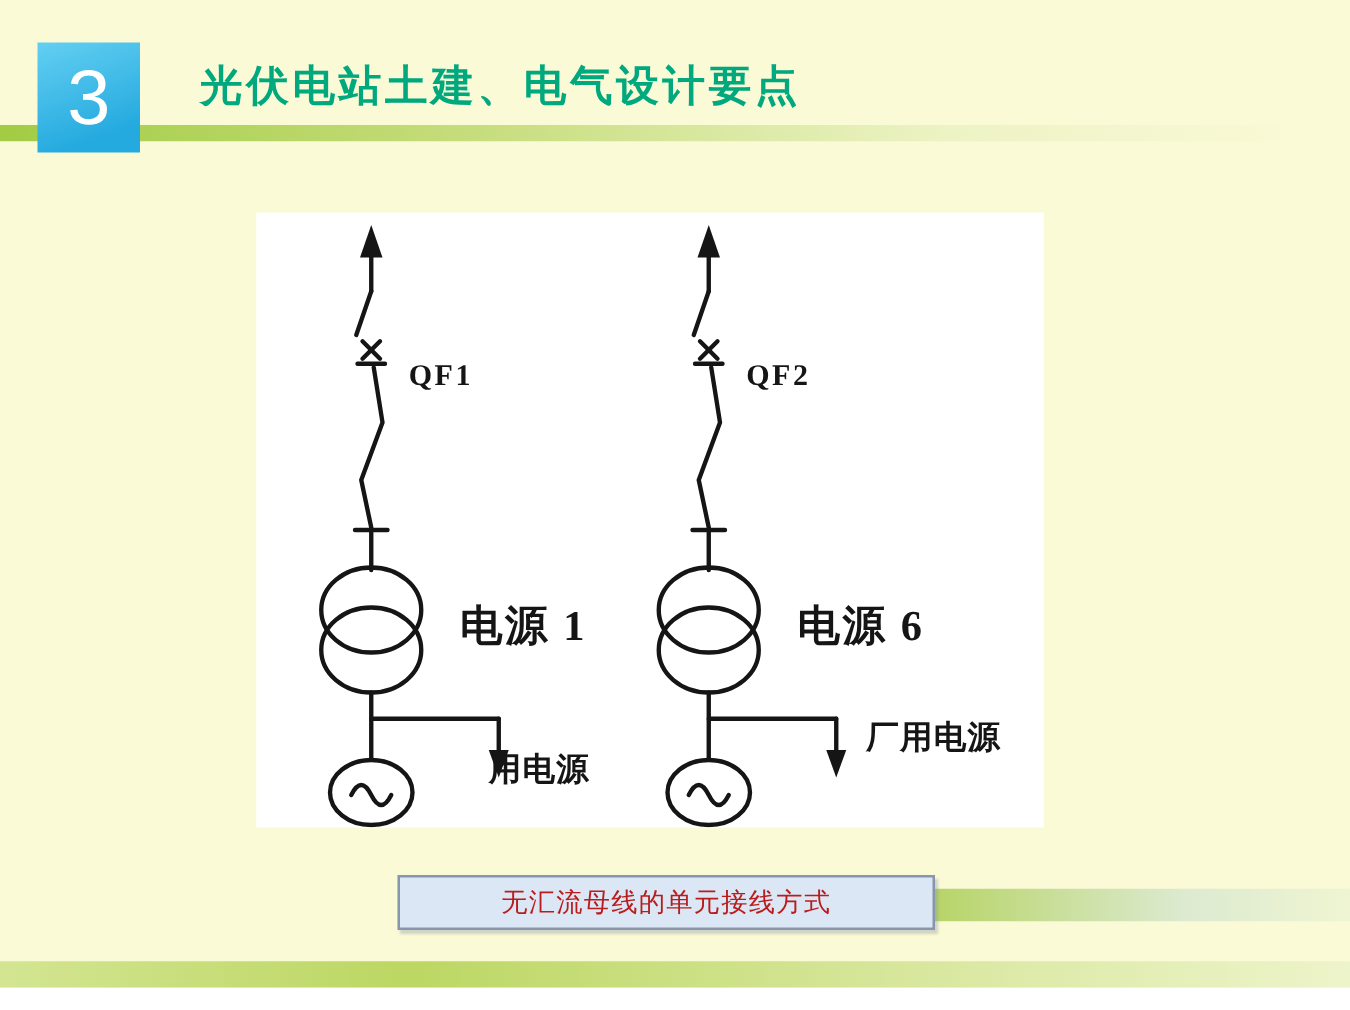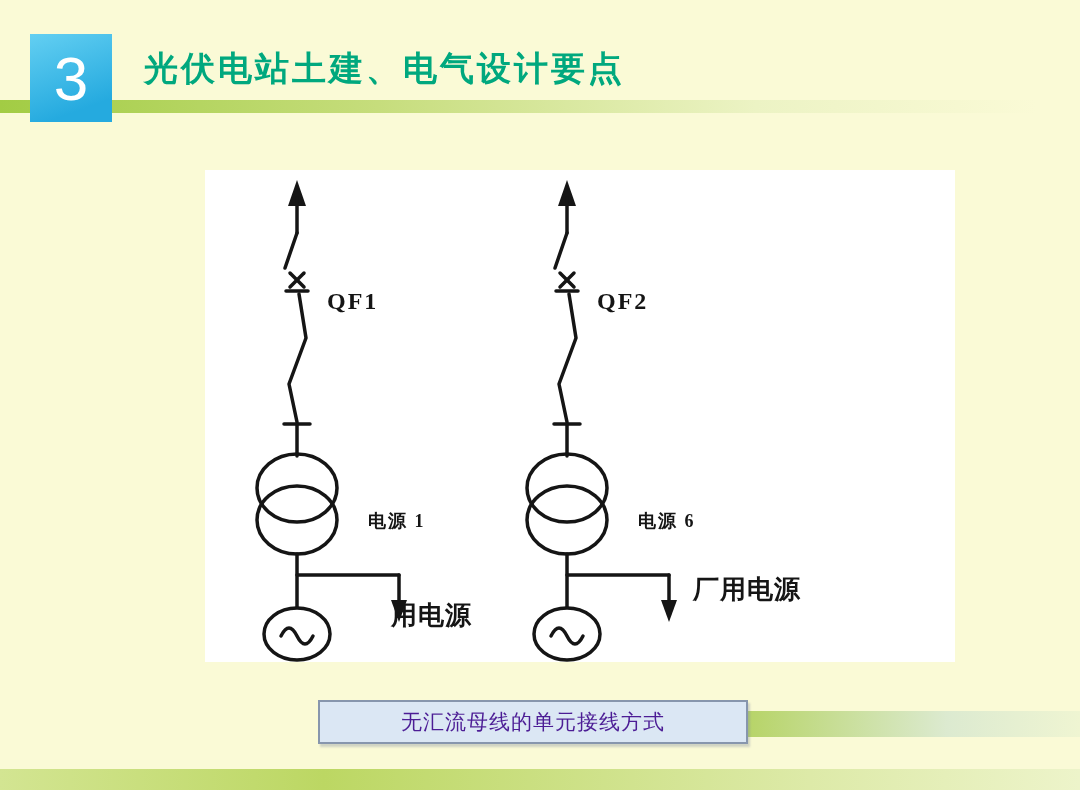--- a/index.html
+++ b/index.html
@@ -23,49 +23,49 @@
   .section-badge {
     position:absolute; left:30px; top:34px;
     width:82px; height:88px;
     background:linear-gradient(160deg,#63cff2 0%,#25aadf 80%);
     color:#ffffff;
     display:flex; align-items:center; justify-content:center;
     font-size:62px; font-family:"Liberation Sans", sans-serif;
     z-index:3;
   }
   .title {
-    position:absolute; left:144px; top:46px;
+    position:absolute; left:160px; top:46px;
     font-size:34px; font-weight:bold;
     color:#00a87e; letter-spacing:3px;
     font-family:"Liberation Serif", serif;
     z-index:2; white-space:nowrap;
   }
   .diagram-panel {
     position:absolute; left:205px; top:170px;
-    width:750px; height:492px;
+    width:630px; height:492px;
     background:#ffffff;
   }
   .diagram-panel svg { position:absolute; left:0; top:0; }
   .dlabel {
     position:absolute; color:#151515; font-weight:bold;
     font-family:"Liberation Serif", serif; white-space:nowrap;
   }
   .qf  { font-size:24px; letter-spacing:2px; }
-  .src { font-size:18px; letter-spacing:2px;margin-top:31px; }
+  .src { font-size:34px; letter-spacing:2px; }
   .tap { font-size:26px; letter-spacing:1px; }
   .caption-box {
     position:absolute; left:318px; top:700px;
     width:430px; height:44px;
     background:#dbe7f4;
     border:2px solid #8796ad;
     box-shadow:2px 3px 2px rgba(130,140,160,0.35);
     display:flex; align-items:center; justify-content:center;
     z-index:2;
   }
-  .caption-box span { color:#4c1d95; font-size:21px; letter-spacing:1px; }
+  .caption-box span { color:#b91c1c; font-size:21px; letter-spacing:1px; }
   .caption-side-bar {
     position:absolute; left:748px; top:711px;
     width:332px; height:26px;
     background:linear-gradient(to right,#b7d468 0%,#dcead0 60%,#eff5d2 100%);
   }
   .bottom-bar {
     position:absolute; left:0; top:769px;
     width:100%; height:21px;
     background:linear-gradient(to right,#d3e592 0%,#bcd763 30%,#ddeaa8 75%,#edf4ca 100%);
   }

